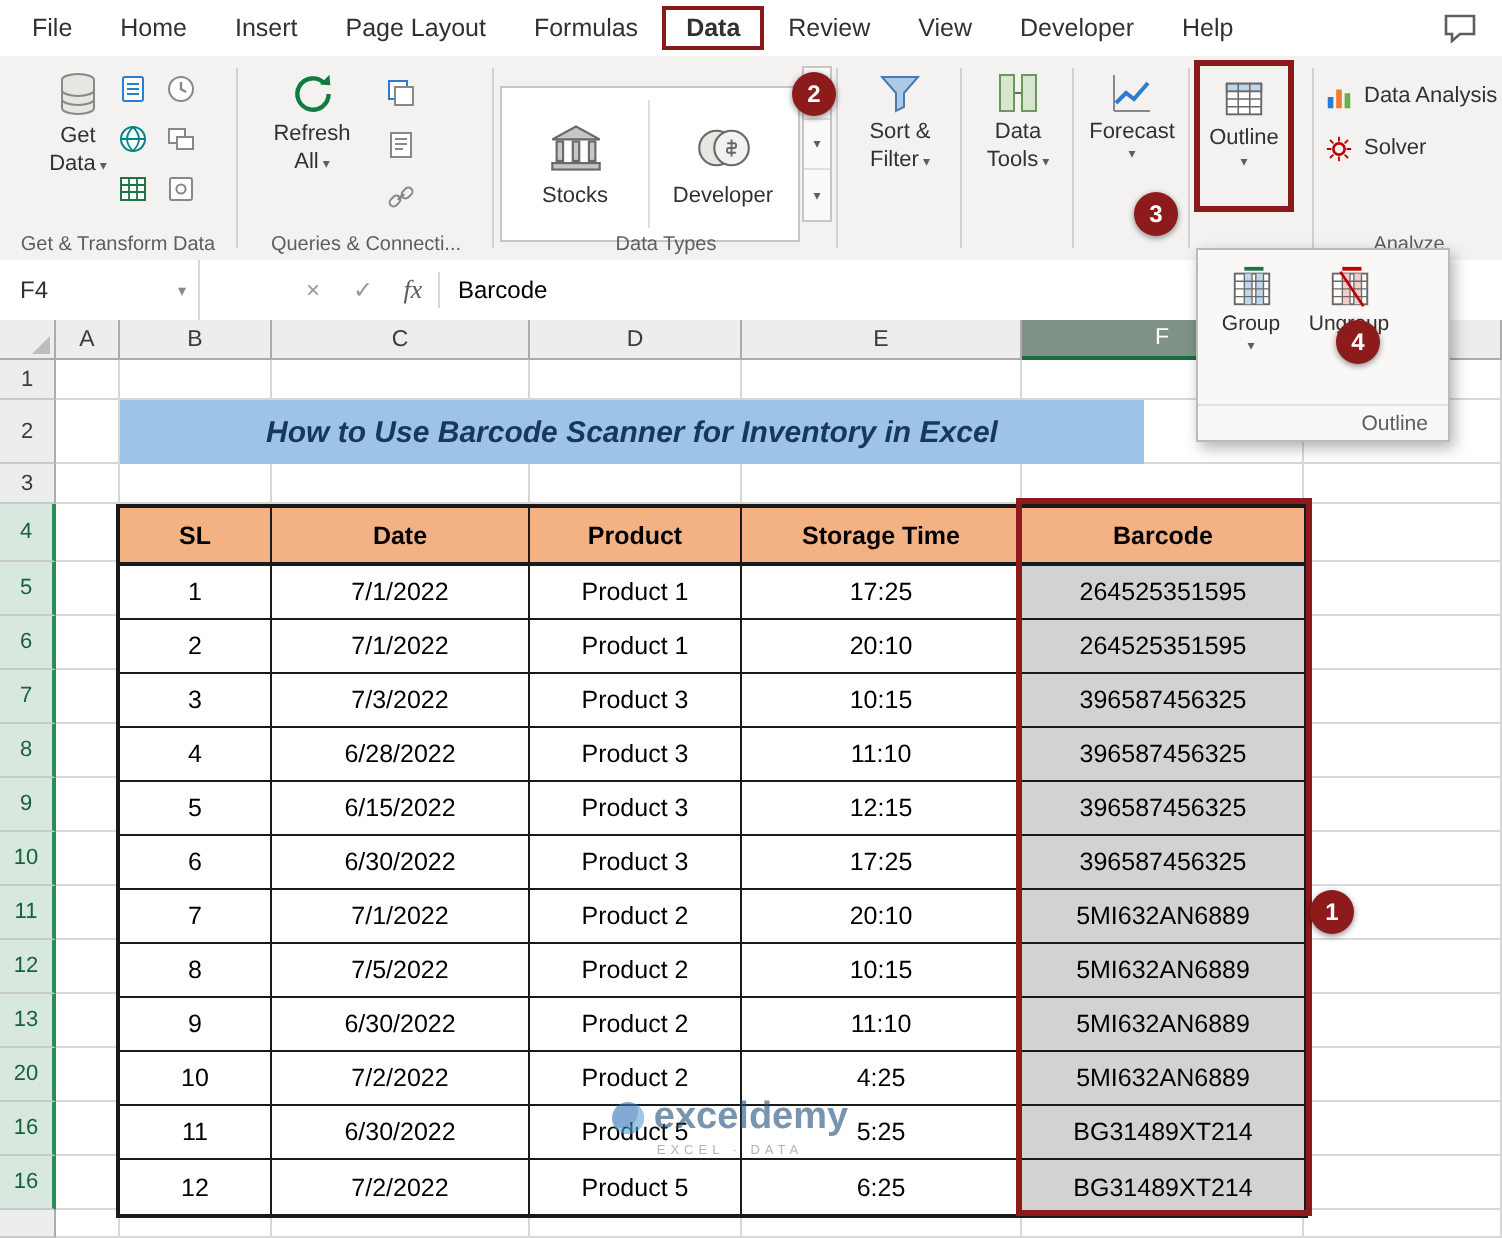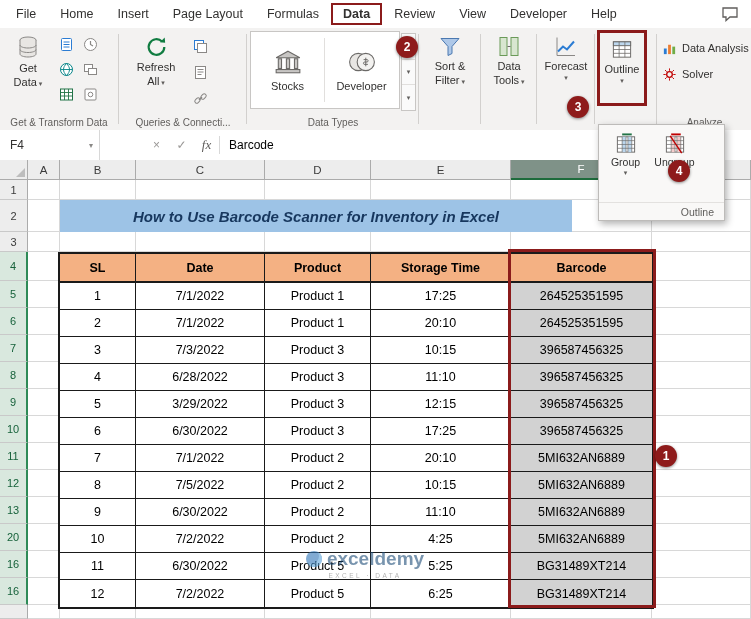--- a/index.html
+++ b/index.html
@@ -18,21 +18,21 @@
   .rgroup{position:absolute;top:0;bottom:0;}
   .glabel{position:absolute;bottom:2px;left:0;right:0;text-align:center;font-size:10px;color:#605e5c;white-space:nowrap;overflow:hidden;}
   .gsep{position:absolute;top:6px;bottom:6px;width:1px;background:#d2d0ce;}
   .bigbtn{position:absolute;top:2px;display:flex;flex-direction:column;align-items:center;gap:1px;font-size:11px;line-height:1.2;text-align:center;padding-top:4px;}
   .bl{white-space:nowrap;}
   .caret{font-size:7px;color:#605e5c;margin-left:2px;}
   .caret-solo{font-size:7px;color:#605e5c;}
   .minis2{position:absolute;left:58px;top:8px;display:grid;grid-template-columns:18px 18px;gap:8px 6px;}
   .minis1{position:absolute;left:72px;top:10px;display:flex;flex-direction:column;gap:9px;}
   .mi{width:17px;height:17px;display:flex;align-items:center;justify-content:center;}
-  .gallery{position:absolute;left:2px;top:3px;width:150px;height:78px;background:#fff;border:1px solid #c8c6c4;display:flex;box-sizing:border-box;}
+  .gallery{position:absolute;left:2px;top:15px;width:150px;height:78px;background:#fff;border:1px solid #c8c6c4;display:flex;box-sizing:border-box;}
   .gitem{width:73px;display:flex;flex-direction:column;align-items:center;justify-content:center;gap:5px;font-size:11px;}
   .gdiv{width:1px;background:#e1dfdd;margin:6px 0;}
   .gscroll{position:absolute;left:153px;top:5px;width:15px;height:78px;border:1px solid #c8c6c4;background:#fafafa;display:flex;flex-direction:column;box-sizing:border-box;}
   .gs-btn{flex:1;display:flex;align-items:center;justify-content:center;font-size:7px;color:#605e5c;}
   .gs-btn + .gs-btn{border-top:1px solid #e1dfdd;}
   .outline-btn{position:absolute;left:1px;top:2px;width:50px;height:76px;border:3px solid #8B1B1B;display:flex;flex-direction:column;align-items:center;gap:2px;padding-top:5px;box-sizing:border-box;font-size:11px;background:#f3f2f1;}
   .abtn{position:absolute;left:4px;display:flex;align-items:center;gap:5px;font-size:11px;height:20px;white-space:nowrap;}
 
   
   .formula-bar{position:absolute;top:130px;left:0;right:0;height:30px;background:#fff;border-bottom:1px solid #d2d0ce;display:flex;align-items:center;}
@@ -105,21 +105,21 @@
     <div class="chat-icon">
       <svg width="18" height="16" viewBox="0 0 18 16">
           <path d="M2 2h14v9H9l-4 3.5V11H2z" fill="none" stroke="#605e5c" stroke-width="1.3"></path>
         </svg>
     </div>
   </div>
 
   <div class="ribbon">
 
     <div class="rgroup" style="left:0;width:118px;">
-      <div class="bigbtn" style="left:2px;width:52px;text-align:right;">
+      <div class="bigbtn" style="left:13px;width:52px;text-align:right;">
         <span>
           <svg width="26" height="27" viewBox="0 0 26 27">
               <ellipse cx="13" cy="6" rx="8" ry="3" fill="#e8e6e3" stroke="#8a8886"></ellipse>
               <path d="M5 6v14c0 1.7 3.6 3 8 3s8-1.3 8-3V6" fill="#e8e6e3" stroke="#8a8886"></path>
               <path d="M5 11c0 1.7 3.6 3 8 3s8-1.3 8-3M5 15.5c0 1.7 3.6 3 8 3s8-1.3 8-3" fill="none" stroke="#8a8886"></path>
             </svg>
         </span>
         <span class="bl">Get</span>
         <span class="bl"><span>Data</span><span class="caret">▾</span></span>
       </div>
@@ -545,21 +545,21 @@
         </div>
         <div class="t-row">
           <div class="t-cell" style="width: 76px;">4</div>
           <div class="t-cell" style="width: 129px;">6/28/2022</div>
           <div class="t-cell" style="width: 106px;">Product 3</div>
           <div class="t-cell" style="width: 140px;">11:10</div>
           <div class="t-cell barcode" style="width: 141px;">396587456325</div>
         </div>
         <div class="t-row">
           <div class="t-cell" style="width: 76px;">5</div>
-          <div class="t-cell" style="width: 129px;">3/29/2022</div>
+          <div class="t-cell" style="width: 129px;">6/15/2022</div>
           <div class="t-cell" style="width: 106px;">Product 3</div>
           <div class="t-cell" style="width: 140px;">12:15</div>
           <div class="t-cell barcode" style="width: 141px;">396587456325</div>
         </div>
         <div class="t-row">
           <div class="t-cell" style="width: 76px;">6</div>
           <div class="t-cell" style="width: 129px;">6/30/2022</div>
           <div class="t-cell" style="width: 106px;">Product 3</div>
           <div class="t-cell" style="width: 140px;">17:25</div>
           <div class="t-cell barcode" style="width: 141px;">396587456325</div>

